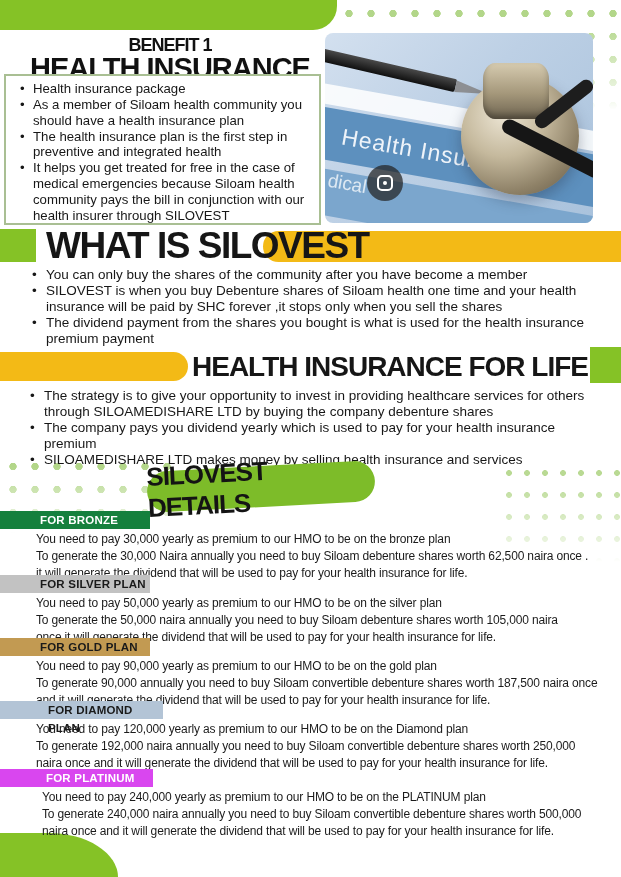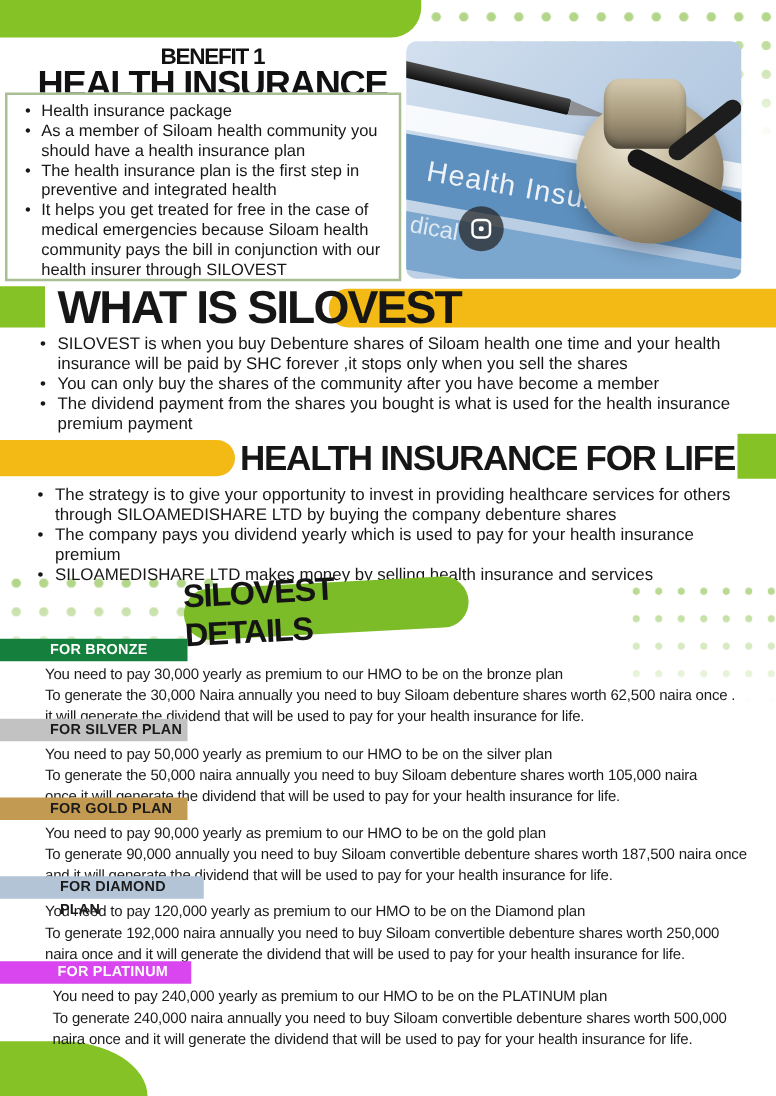--- a/index.html
+++ b/index.html
@@ -159,22 +159,22 @@
       <li>As a member of Siloam health community you should  have a health insurance plan</li>
       <li>The health insurance plan is the first step in preventive and integrated health</li>
       <li>It helps you get treated for free in the case of medical emergencies because Siloam health community pays the bill in conjunction with our health insurer through SILOVEST</li>
     </ul>
   </div>
 
   <div class="wis-square" style="background-color: rgb(133, 194, 38);"></div>
   <div class="wis-yellow" style="background-color: rgb(243, 186, 22);"></div>
   <h1 class="wis-title">WHAT IS SILOVEST</h1>
   <ul class="wis-bullets">
+    <li>You can only buy the shares of the community after you have become a member</li>
     <li>SILOVEST is when you buy Debenture shares of Siloam health one time  and your health insurance will be paid by SHC forever ,it stops only when you sell the shares</li>
-    <li>You can only buy the shares of the community after you have become a member</li>
     <li>The dividend payment from the shares you bought is what is used for the health insurance premium payment</li>
   </ul>
 
   <div class="fl-yellow" style="background-color: rgb(243, 186, 22);"></div>
   <div class="fl-green-block" style="background-color: rgb(133, 194, 38);"></div>
   <h2 class="fl-title">HEALTH INSURANCE FOR LIFE</h2>
   <ul class="fl-bullets">
     <li>The strategy is to give your opportunity to invest in providing healthcare services for others through SILOAMEDISHARE LTD by buying the company debenture  shares</li>
     <li>The company pays you dividend yearly which is used to pay for your health insurance premium</li>
     <li>SILOAMEDISHARE LTD makes money by selling  health insurance and services</li>

